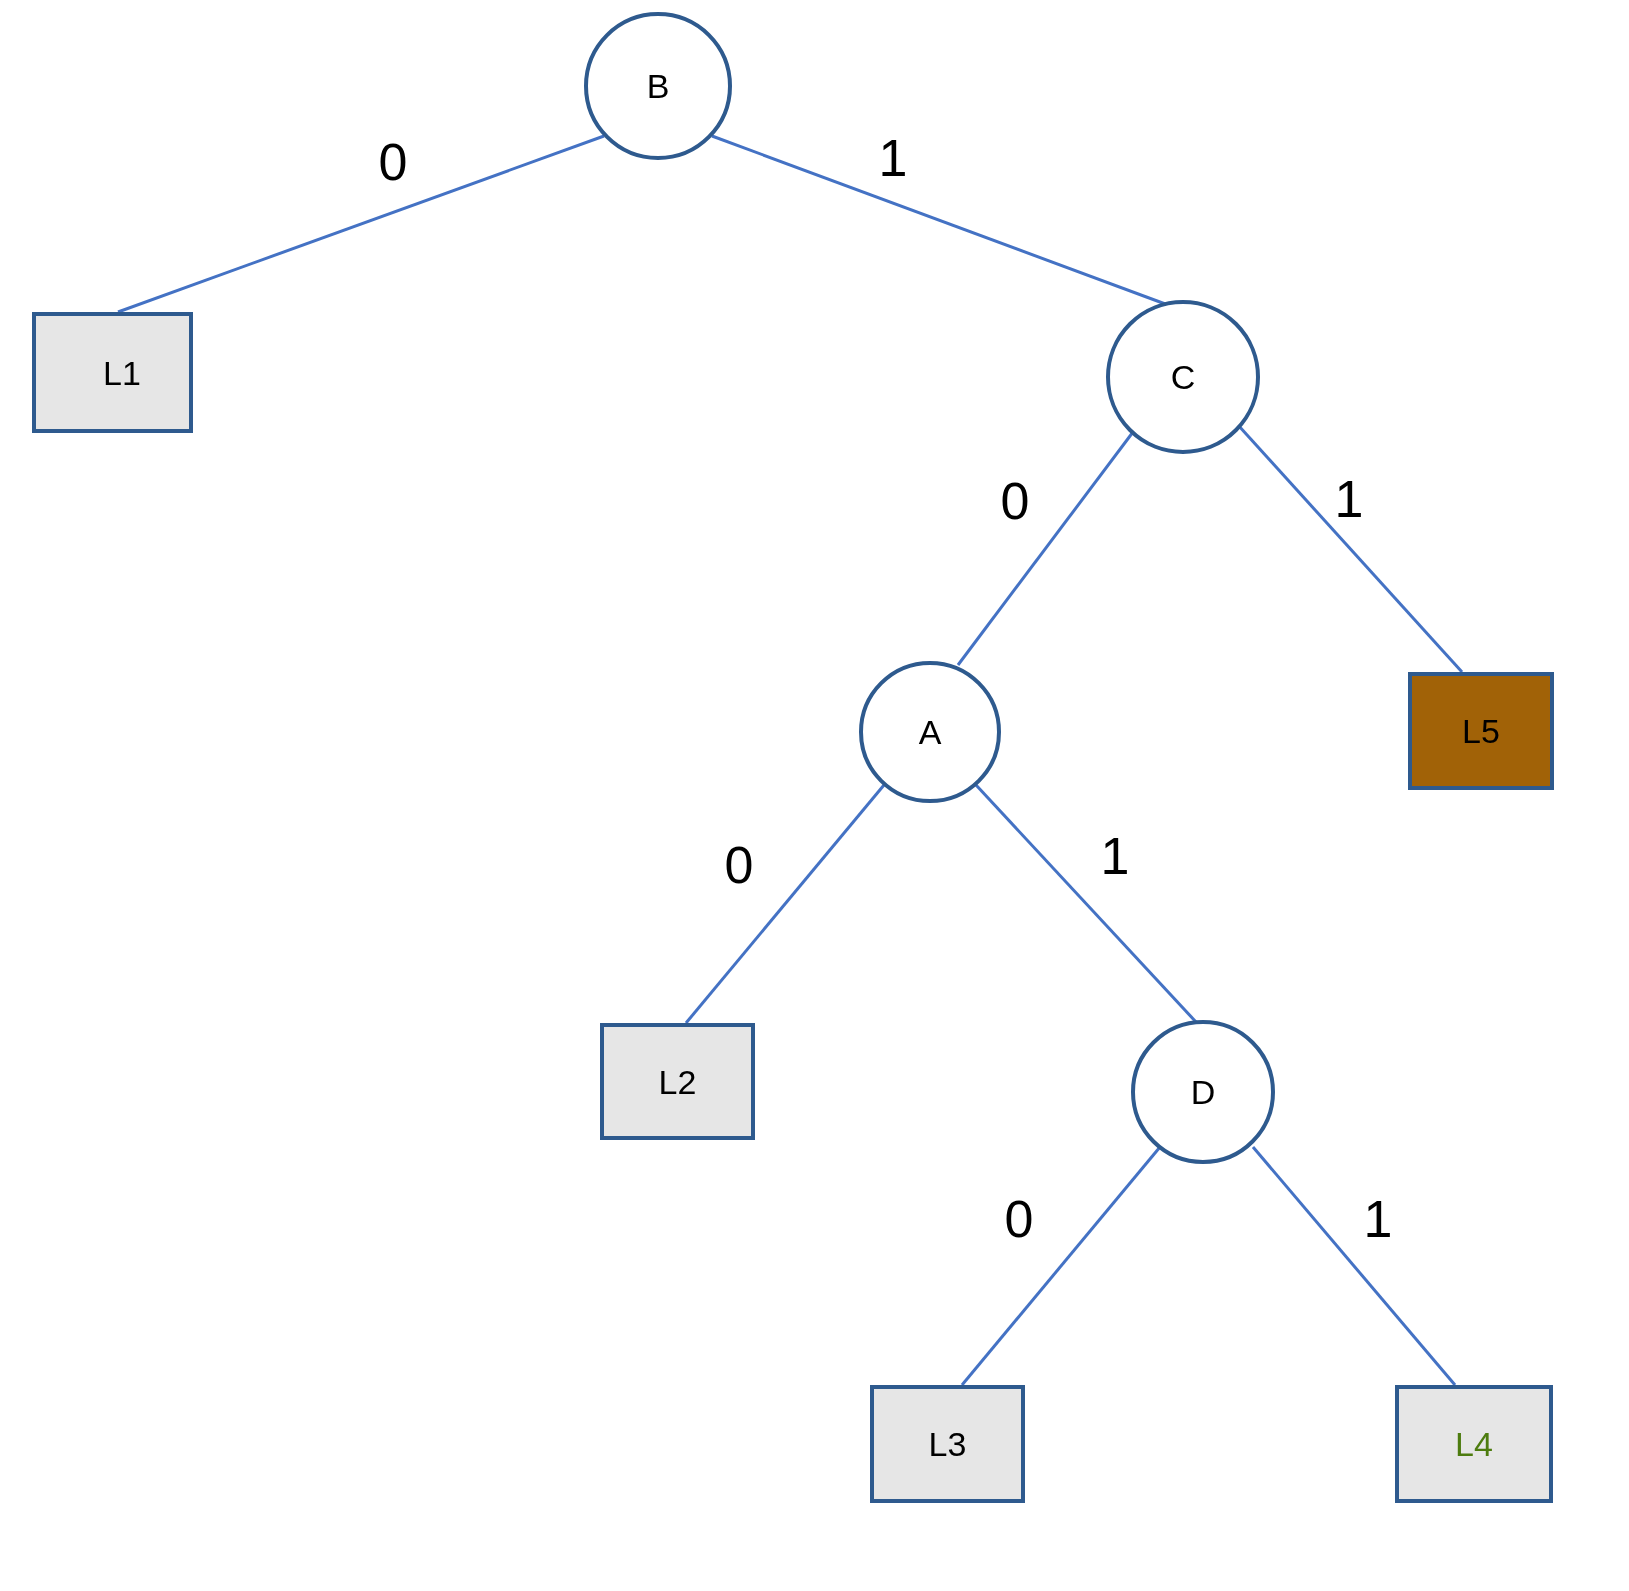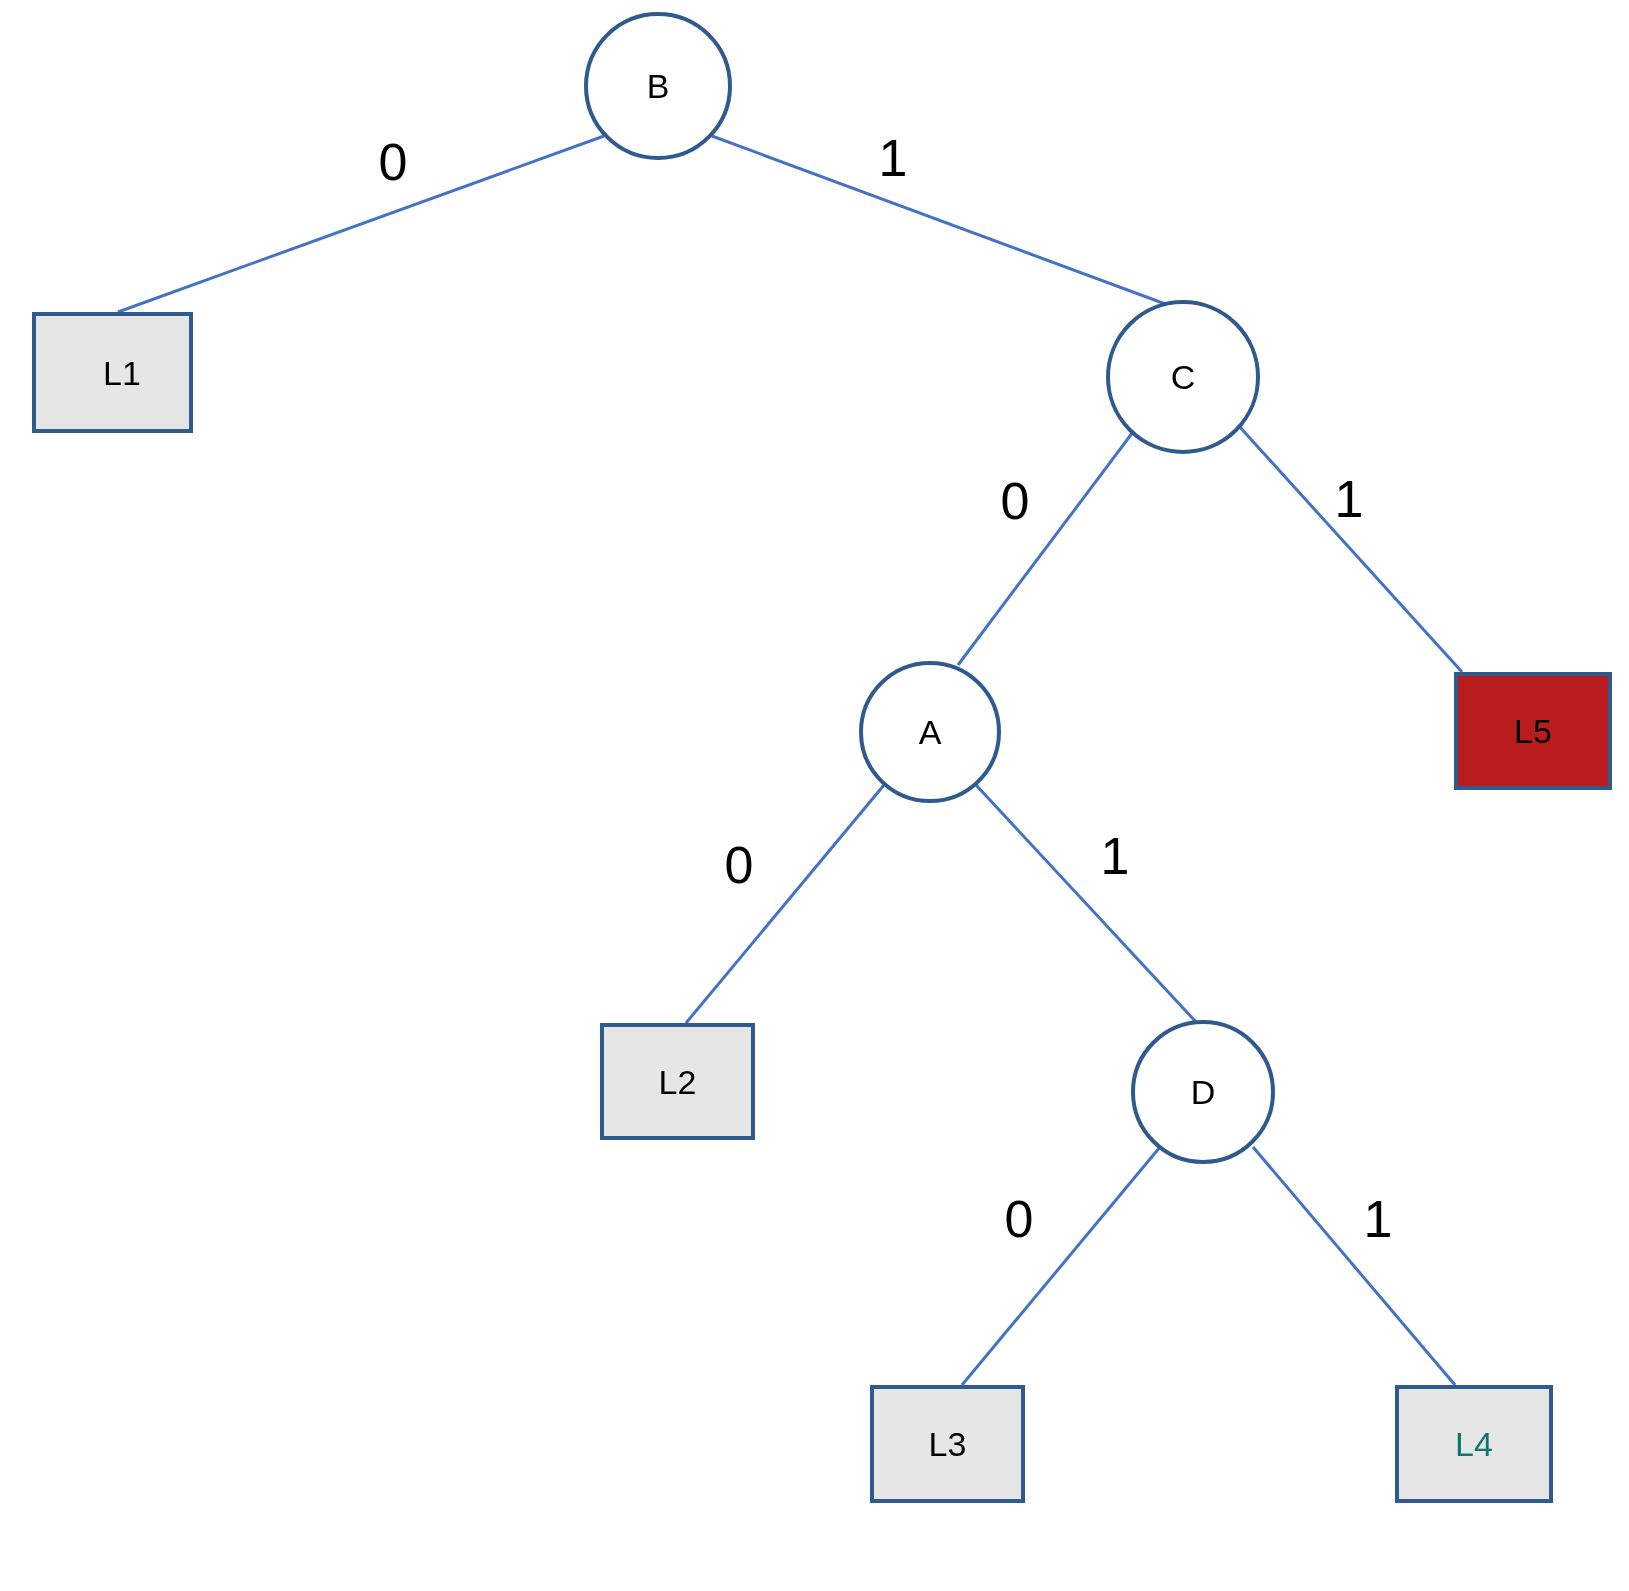--- a/index.html
+++ b/index.html
@@ -93,31 +93,31 @@
         <span class="node-label" style="color: rgb(0, 0, 0);">A</span>
       </div>
       <div class="node-circle" style="left: 1131px; top: 1020px; width: 144px; height: 144px; border-color: rgb(46, 90, 142); background: rgb(255, 255, 255);">
         <span class="node-label" style="color: rgb(0, 0, 0);">D</span>
       </div>
     </div>
   <div id="leaves-layer">
       <div class="leaf-box" style="left: 32px; top: 312px; width: 161px; height: 121px; border-color: rgb(46, 90, 142); background: rgb(230, 230, 230);">
         <span class="leaf-label" style="color: rgb(0, 0, 0); margin-left: 19px;">L1</span>
       </div>
-      <div class="leaf-box" style="left: 1454px; top: 672px; width: 158px; height: 118px; border-color: rgb(46, 90, 142); background: #b91c1c;">
+      <div class="leaf-box" style="left: 1408px; top: 672px; width: 146px; height: 118px; border-color: rgb(46, 90, 142); background: #a16207;">
         <span class="leaf-label" style="color: rgb(0, 0, 0);">L5</span>
       </div>
       <div class="leaf-box" style="left: 600px; top: 1023px; width: 155px; height: 117px; border-color: rgb(46, 90, 142); background: rgb(230, 230, 230);">
         <span class="leaf-label" style="color: #000000;">L2</span>
       </div>
       <div class="leaf-box" style="left: 870px; top: 1385px; width: 155px; height: 118px; border-color: rgb(46, 90, 142); background: rgb(230, 230, 230);">
         <span class="leaf-label" style="color: rgb(0, 0, 0);">L3</span>
       </div>
       <div class="leaf-box" style="left: 1395px; top: 1385px; width: 158px; height: 118px; border-color: rgb(46, 90, 142); background: rgb(230, 230, 230);">
-        <span class="leaf-label" style="color: #0f766e;">L4</span>
+        <span class="leaf-label" style="color: #4d7c0f;">L4</span>
       </div>
     </div>
   <div id="edge-labels-layer">
       <div class="edge-label" style="left: 393px; top: 162px; color: rgb(0, 0, 0);">0</div>
       <div class="edge-label" style="left: 893px; top: 158px; color: rgb(0, 0, 0);">1</div>
       <div class="edge-label" style="left: 1015px; top: 501px; color: rgb(0, 0, 0);">0</div>
       <div class="edge-label" style="left: 1349px; top: 499px; color: rgb(0, 0, 0);">1</div>
       <div class="edge-label" style="left: 739px; top: 865px; color: rgb(0, 0, 0);">0</div>
       <div class="edge-label" style="left: 1115px; top: 856px; color: rgb(0, 0, 0);">1</div>
       <div class="edge-label" style="left: 1019px; top: 1219px; color: rgb(0, 0, 0);">0</div>

